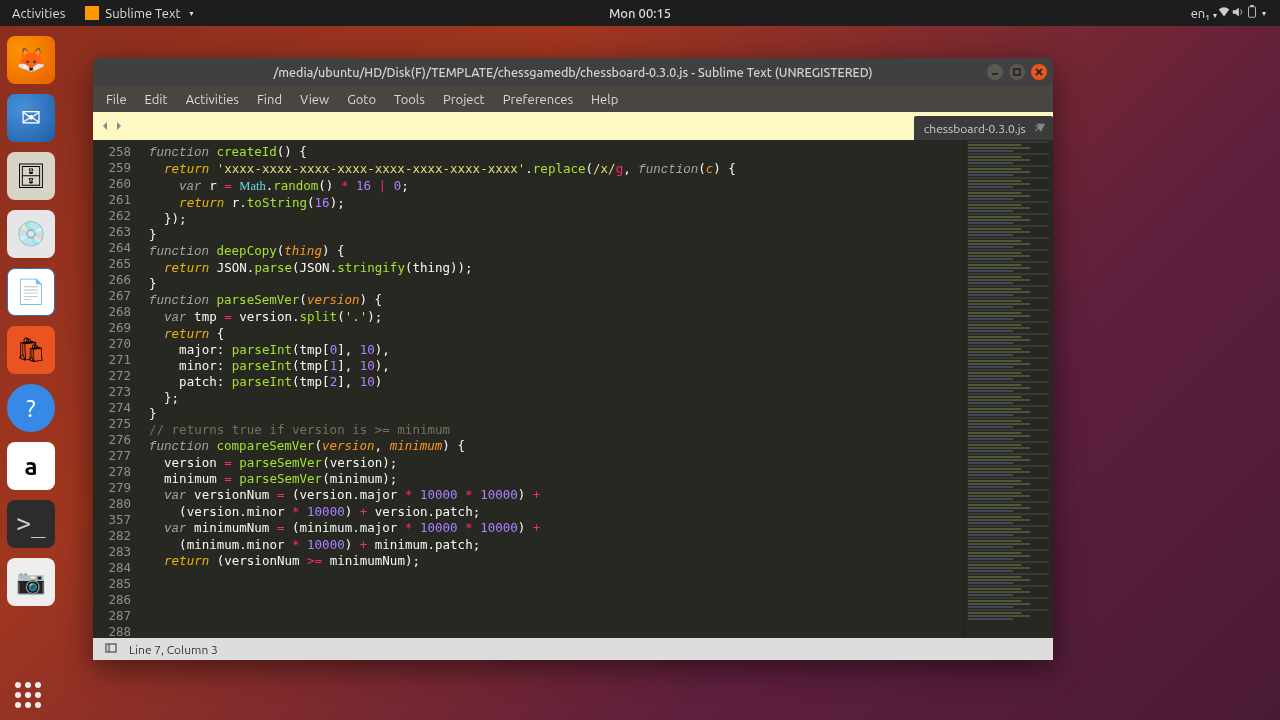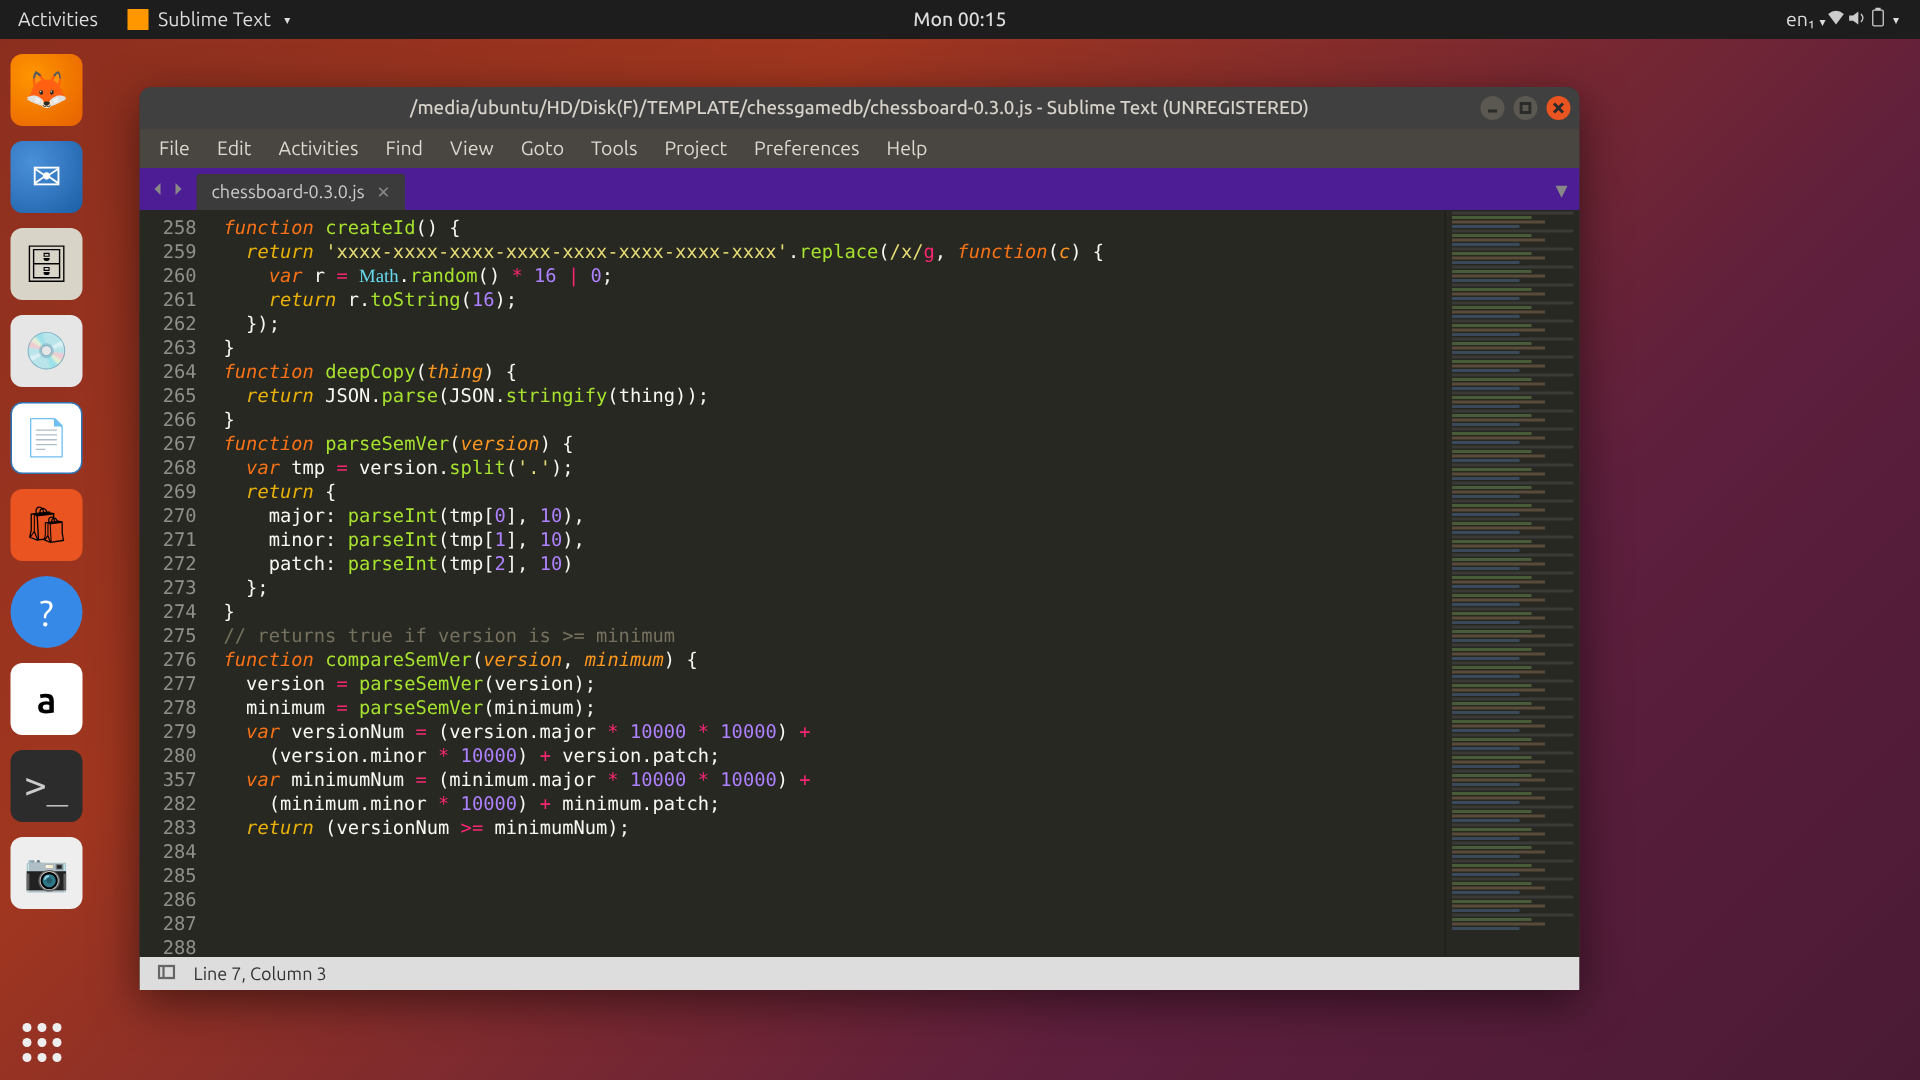--- a/index.html
+++ b/index.html
@@ -37,40 +37,40 @@
 .titlebar .title { flex: 1; text-align: center; color: #D7D3CB; font-size: 12.5px; font-weight: 500; }
 .win-controls { position: absolute; right: 6px; display: flex; gap: 6px; }
 .win-btn { width: 16px; height: 16px; border-radius: 50%; display:flex; align-items:center; justify-content:center; cursor:pointer; }
 .win-btn.min, .win-btn.max { background: #5B5751; }
 .win-btn.close { background: #E95420; }
 .win-btn svg { width:8px; height:8px; stroke:#2b2b2b; stroke-width:2; fill:none; }
 
 .menubar { height: 26px; background: #494641; display: flex; align-items: center; padding: 0 4px; gap: 0; }
 .menubar span { color: #DCD8D0; font-size: 13px; padding: 3px 9px; cursor: pointer; }
 
-.tabbar { height: 28px; background: #4c1d95; display: flex; align-items: center; position: relative; }
+.tabbar { height: 28px; background: #fef9c3; display: flex; align-items: center; position: relative; justify-content: space-between; }
 .nav-arrows { display: flex; padding: 0 6px; gap: 2px; }
 .nav-arrows svg { width: 12px; height: 12px; fill: #888; cursor:pointer; }
 .tab { background: #3B3B3B; height: 24px; display: flex; align-items: center; padding: 0 10px; color: #CCC; font-size: 12px; border-radius: 2px 2px 0 0; margin-top: 4px; gap: 8px; }
 .tab .close-x { color: #888; cursor:pointer; font-size:11px; }
 .tab-menu { position: absolute; right: 8px; color: #888; cursor:pointer; }
 
 .editor { flex: 1; display: flex; background: #272822; overflow: hidden; }
 .gutter { width: 48px; background: #272822; text-align: right; padding: 4px 10px 4px 0; color: #8F908A; font-family: 'Consolas', monospace; font-size: 12.5px; line-height: 16px; user-select: none; }
 .code { flex: 1; padding: 4px 0 4px 8px; font-family: 'Consolas', monospace; font-size: 12.5px; line-height: 16px; color: #F8F8F2; white-space: pre; overflow: hidden; }
 .minimap { width: 90px; background: #272822; border-left: 1px solid #1e1f1c; position: relative; }
 .minimap .mm-line { height: 2px; margin: 1px 4px; background: #3a3b36; }
 .minimap .mm-line.c1 { background: #4a5b3a; width: 60%; }
 .minimap .mm-line.c2 { background: #5a4a3a; width: 70%; }
 .minimap .mm-line.c3 { background: #3a4a5a; width: 50%; }
 
 
 .kw { color: #eab308; font-style: italic; }
 .kw2 { color: #F92672; }
-.storage { color: #f97316; font-style: italic; }
+.storage { color: #a3a3a3; font-style: italic; font-family: Liberation Mono, monospace; }
 .fn { color: #A6E22E; }
 .str { color: #E6DB74; }
 .num { color: #AE81FF; }
 .param { color: #FD971F; font-style: italic; }
 .builtin { color: #66D9EF; font-family: Liberation Serif, serif; }
 .op { color: #F92672; }
 .cm { color: #75715E; }
 .p { color: #F8F8F2; }
 
 .statusbar { height: 22px; background: #DDD; display: flex; align-items: center; padding: 0 12px; font-size: 12px; color: #333; gap: 12px; }

